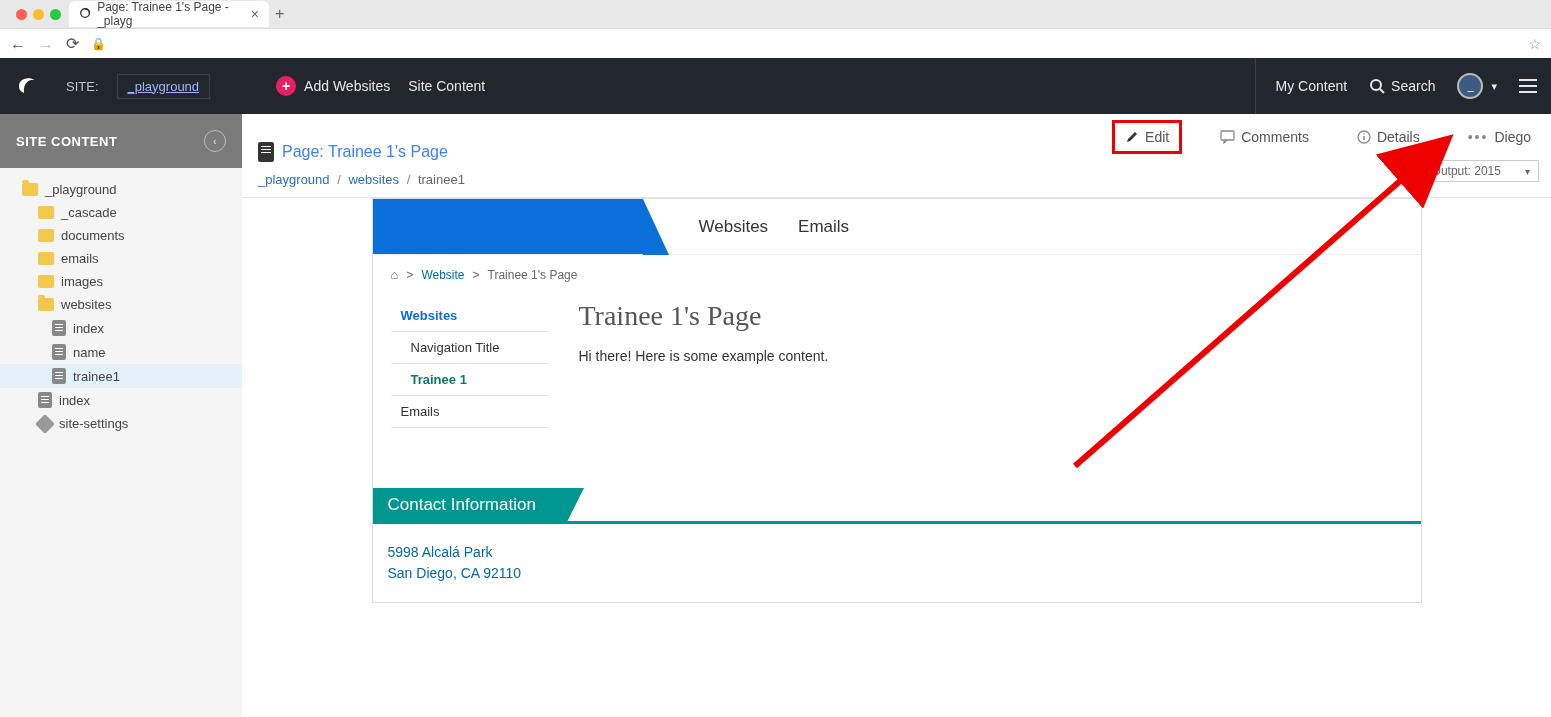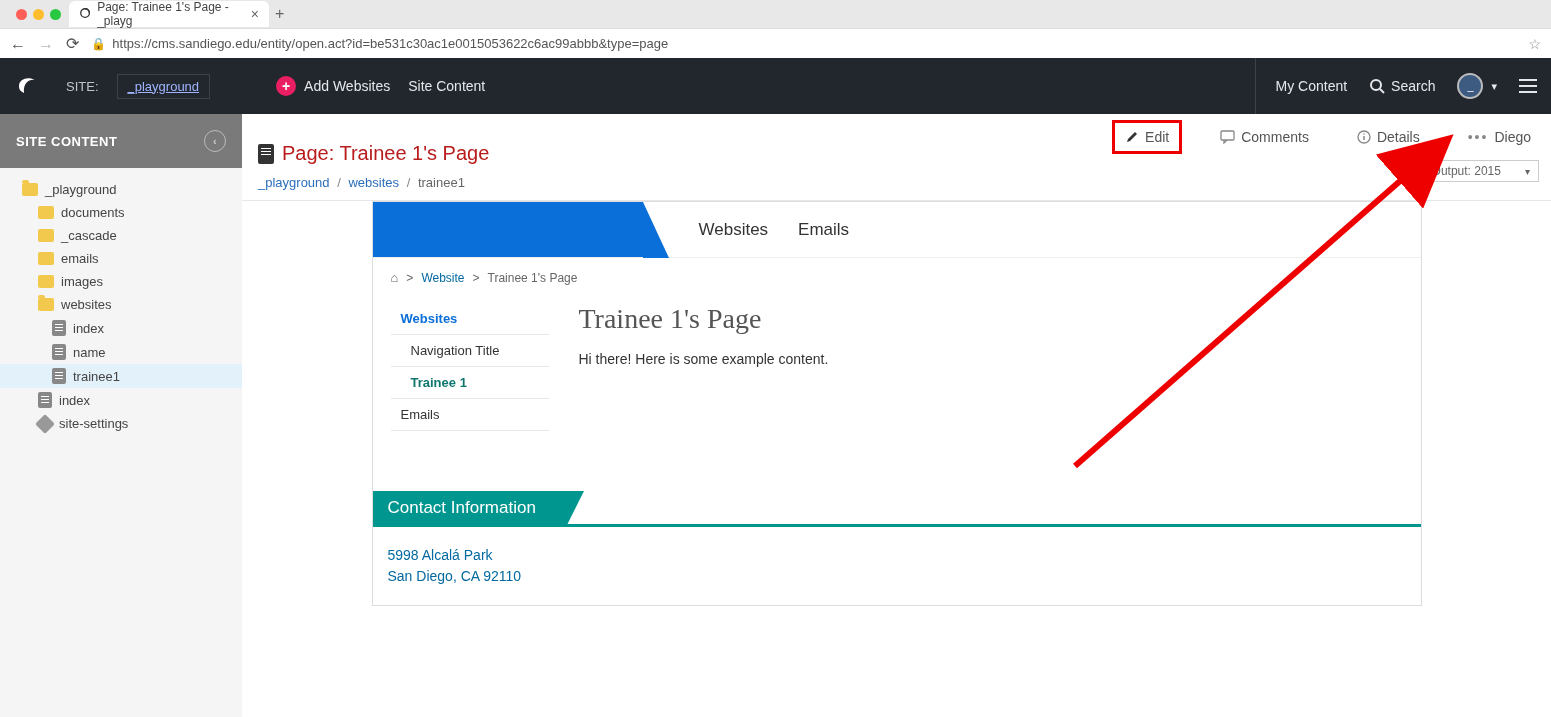--- a/index.html
+++ b/index.html
@@ -57,21 +57,21 @@
 .file-icon { width: 14px; height: 16px; background: #888; border-radius: 2px; position: relative; }
 .file-icon::after { content:""; position:absolute; left:3px; right:3px; top:4px; height:1px; background:#fff; box-shadow: 0 3px 0 #fff, 0 6px 0 #fff;}
 .cube-icon { width: 14px; height: 14px; background: #999; transform: rotate(45deg); border-radius:2px;}
 
 
 .main { flex: 1; background: #fff; overflow: auto; position: relative;}
 .action-row { position: absolute; right: 10px; top: 6px; display: flex; align-items: center; gap: 4px; }
 .action-btn { display: flex; align-items: center; gap: 6px; padding: 6px 10px; color: #555; font-size: 14px; cursor:pointer;margin-left:24px;}
 .action-btn.highlight { border: 3px solid #e00; }
 .page-header { padding: 28px 16px 10px 16px; display: flex; align-items: center; gap: 8px; }
-.page-header h1 { font-size: 20px; font-weight: 500; color: #b91c1c; }
+.page-header h1 { font-size: 16px; font-weight: 500; color: #3b82f6; }
 .crumbs { padding: 0 16px 10px 16px; font-size: 13px; color: #2a6ebb; border-bottom: 1px solid #e6e6e6; }
 .crumbs .sep { color: #888; margin: 0 4px; }
 .crumbs .current { color: #666; }
 .output-sel { position: absolute; right: 12px; top: 46px; border: 1px solid #ccc; padding: 3px 8px; font-size: 12px; color: #666; display:flex; align-items:center; gap:24px; cursor:pointer; background:#fff;}
 
 
 .preview-wrap { padding: 0 0 0 0; display:flex; justify-content:center;}
 .preview { width: 1050px; border: 1px solid #ddd; background: #fff; }
 .pv-topbar { height: 56px; display: flex; align-items: stretch; background: #fff; border-bottom:1px solid #eee;}
 .pv-blue { width: 270px; background: #0a6fd8; position: relative; }
@@ -121,21 +121,20 @@
       <span class="tab-close">×</span>
     </div>
     <span class="new-tab">+</span>
   </div>
   <div class="addr-bar">
     <span class="nav-btn">←</span>
     <span class="nav-btn disabled">→</span>
     <span class="nav-btn">⟳</span>
     <div class="url-field">
       <span class="lock">🔒</span>
-      <span>https://cms.sandiego.edu/entity/open.act?id=be531c30ac1e0015053622c6ac99abbb&amp;type=page</span>
     </div>
     <span class="star">☆</span>
   </div>
 </div>
 
 <div class="app-bar">
   <span class="logo">
     <svg width="26" height="26" viewBox="0 0 26 26">
         <path d="M4 13 C4 6, 13 3, 20 7 C14 6, 8 10, 9 20 C5 18, 4 16, 4 13 Z" fill="#fff"></path>
       </svg>
@@ -179,25 +178,25 @@
       <span>SITE CONTENT</span>
       <span class="collapse-btn">‹</span>
     </div>
     <div class="tree">
       <div class="tree-item">
           <span class="folder-icon open"></span>
           <span>_playground</span>
         </div>
       <div class="tree-item level1">
           <span class="folder-icon"></span>
+          <span>_cascade</span>
+        </div>
+      <div class="tree-item level1">
+          <span class="folder-icon"></span>
           <span>documents</span>
-        </div>
-      <div class="tree-item level1">
-          <span class="folder-icon"></span>
-          <span>_cascade</span>
         </div>
       <div class="tree-item level1">
           <span class="folder-icon"></span>
           <span>emails</span>
         </div>
       <div class="tree-item level1">
           <span class="folder-icon"></span>
           <span>images</span>
         </div>
       <div class="tree-item level1">

